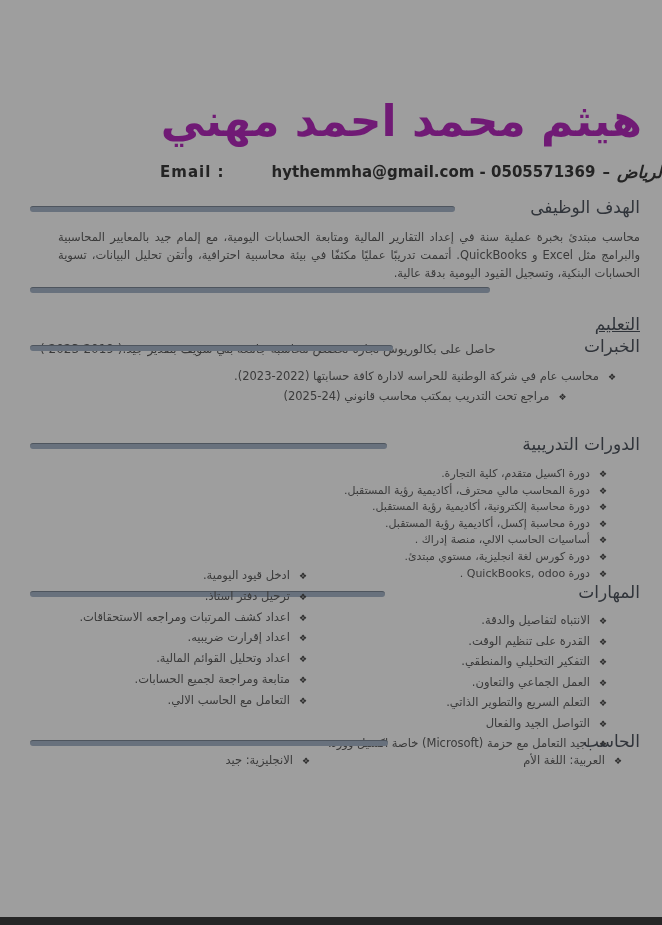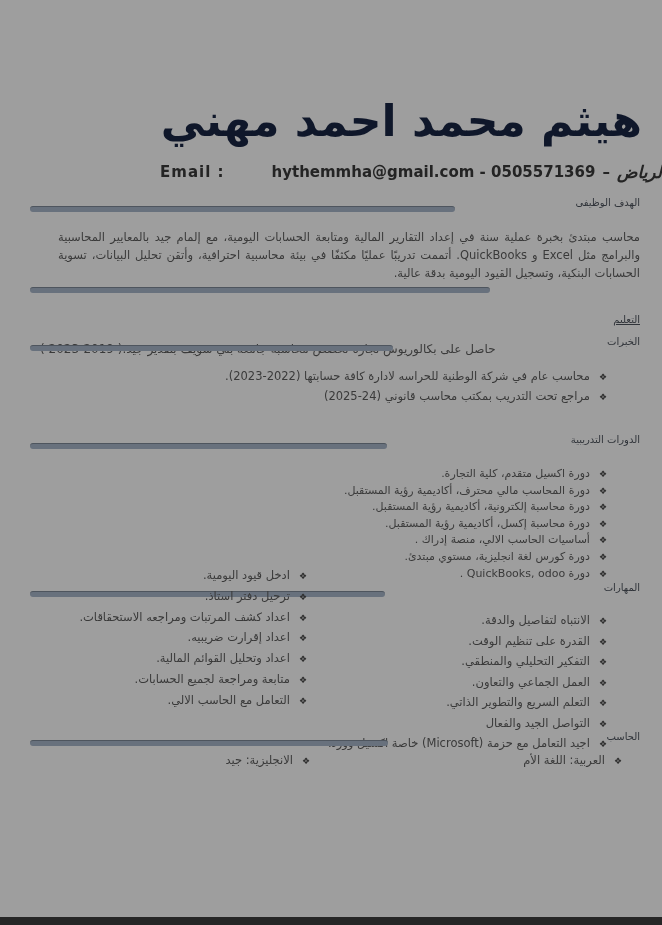--- a/index.html
+++ b/index.html
@@ -8,38 +8,38 @@
     background:#9e9e9e;
     font-family:"DejaVu Sans", sans-serif;
     overflow:hidden;
     position:relative;
   }
   .page{position:absolute;inset:0;}
   
   .name{
     position:absolute;top:86px;right:20px;left:40px;
     direction:rtl;text-align:right;
-    font-size:44px;font-weight:bold;color:#0f172a;
+    font-size:44px;font-weight:bold;color:#701a75;
     line-height:70px;
   }
   
   .contact{
     position:absolute;top:162px;left:160px;width:484px;
     display:flex;align-items:center;
     font-weight:bold;color:#242424;font-size:15px;
     white-space:nowrap;
   }
   .contact .email-label{margin-right:47px;letter-spacing:1px;}
   .contact .sep{margin:0 7px;}
   .contact .city{font-size:17px;font-style:italic;}
   
   .section-head{position:absolute;left:30px;right:22px;height:20px;}
   .section-title{
     position:absolute;right:0;top:0;
-    direction:rtl;font-size:10px;color:#30343a;
+    direction:rtl;font-size:17px;color:#30343a;
     white-space:nowrap;
   }
   .section-title.u{text-decoration:underline;margin-top:36px;}
   .divider{
     position:absolute;left:0;top:9px;height:4.5px;
     background:#68717d;border-top:1.5px solid #4e555e;
     border-radius:3px;
   }
   .d1{width:425px;} .d2{width:460px;} .d3{width:363px;}
   .d4{width:357px;} .d5{width:355px;} .d6{width:358px;}
@@ -51,21 +51,21 @@
   }
   .edu-line{
     position:absolute;top:306px;right:24px;left:40px;
     direction:rtl;text-align:left;
     font-size:12px;color:#3a3a3a;white-space:nowrap;margin-top:36px;
   }
   
   .blist{position:absolute;direction:rtl;color:#3a3a3a;}
   .blist .li{white-space:nowrap;}
   .bullet{font-size:9px;color:#2e2e2e;display:inline-block;margin-left:9px;}
-  .exp-list{top:367px;right:55px;font-size:11.5px;line-height:18.5px;}
+  .exp-list{top:367px;right:46px;font-size:11.5px;line-height:18.5px;text-align:center;}
   .course-list{top:466px;right:55px;font-size:11px;line-height:15.6px;}
   .skills-right{top:611px;right:55px;font-size:11.5px;line-height:19.5px;}
   .skills-left{top:566px;right:355px;font-size:11.5px;line-height:19.8px;}
   .lang-right{top:751px;right:40px;font-size:11.5px;line-height:18px;}
   .lang-left{top:751px;right:352px;font-size:11.5px;line-height:18px;}
   
   .bottom-bar{position:absolute;left:0;right:0;bottom:0;height:8px;background:#262626;}
 </style>
 </head>
 <body>

